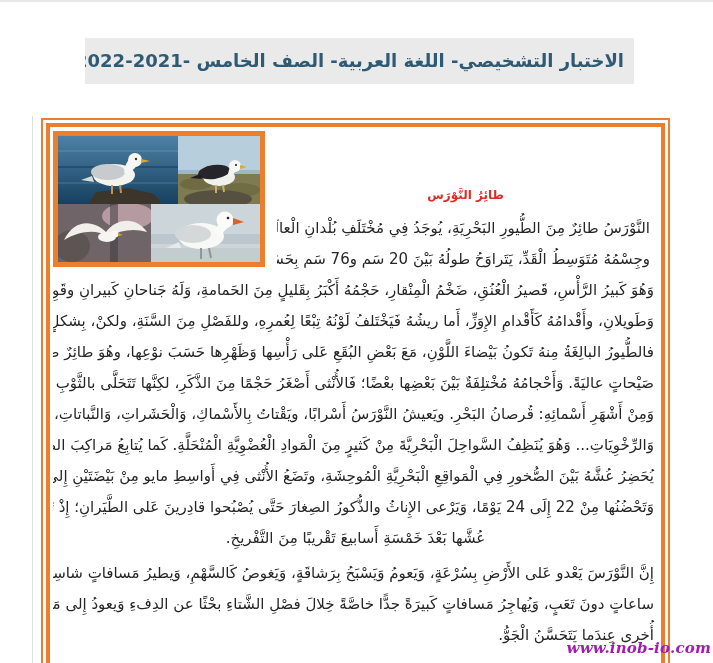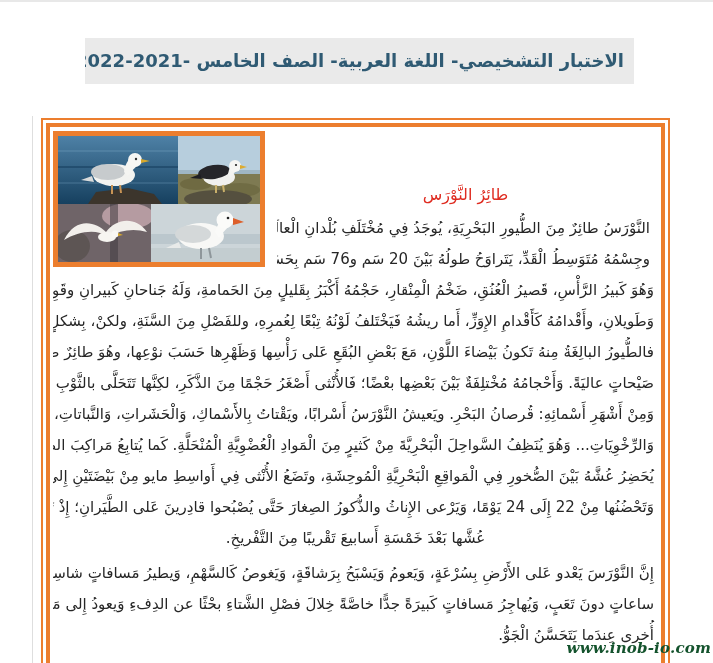--- a/index.html
+++ b/index.html
@@ -29,21 +29,21 @@
   .frame-inner {
     border:4px solid var(--accent-orange,#EC7E2E);
     height:100%; box-sizing:border-box; padding:0 3px; overflow:hidden;
     direction:rtl; background:#fff;
   }
 
   .top-row { display:flex; align-items:flex-start; }
   .top-text { flex:1 1 auto; min-width:0; padding:56px 4px 0 12px; }
   .heading {
     text-align:center; color:var(--heading-red,#DF2B20);
-    font-weight:normal; font-size:16px; line-height:24px; margin-bottom:6px;
+    font-weight:bold; font-size:12px; line-height:24px; margin-bottom:6px;
     white-space:nowrap; overflow:hidden;
   }
   .collage {
     flex:0 0 auto; width:202px; margin-top:4px;
     border:5px solid var(--accent-orange,#EC7E2E); background:#fff;
   }
   .c-row { display:flex; direction:ltr; }
   .c-row svg { display:block; }
 
   .line {
@@ -51,21 +51,21 @@
     text-align:justify; text-align-last:justify;
     white-space:nowrap; overflow:hidden; padding:0 4px;
   }
   .line.end    { text-align:right;  text-align-last:right; }
   .line.center { text-align:center; text-align-last:center; }
   .line.p3-start { margin-top:4px; }
 
   .watermark {
     position:absolute; right:2px; bottom:6px;
     font-family:"DejaVu Serif", serif; font-style:italic; font-weight:bold;
-    font-size:15px; color:#14532d; letter-spacing:0.2px;
+    font-size:15px; color:#a21caf; letter-spacing:0.2px;
   }
 </style>
 </head>
 <body>
 
 <div class="page">
   <div class="top-hairline"></div>
   <div class="left-hairline"></div>
 
   <div class="title-bar">

